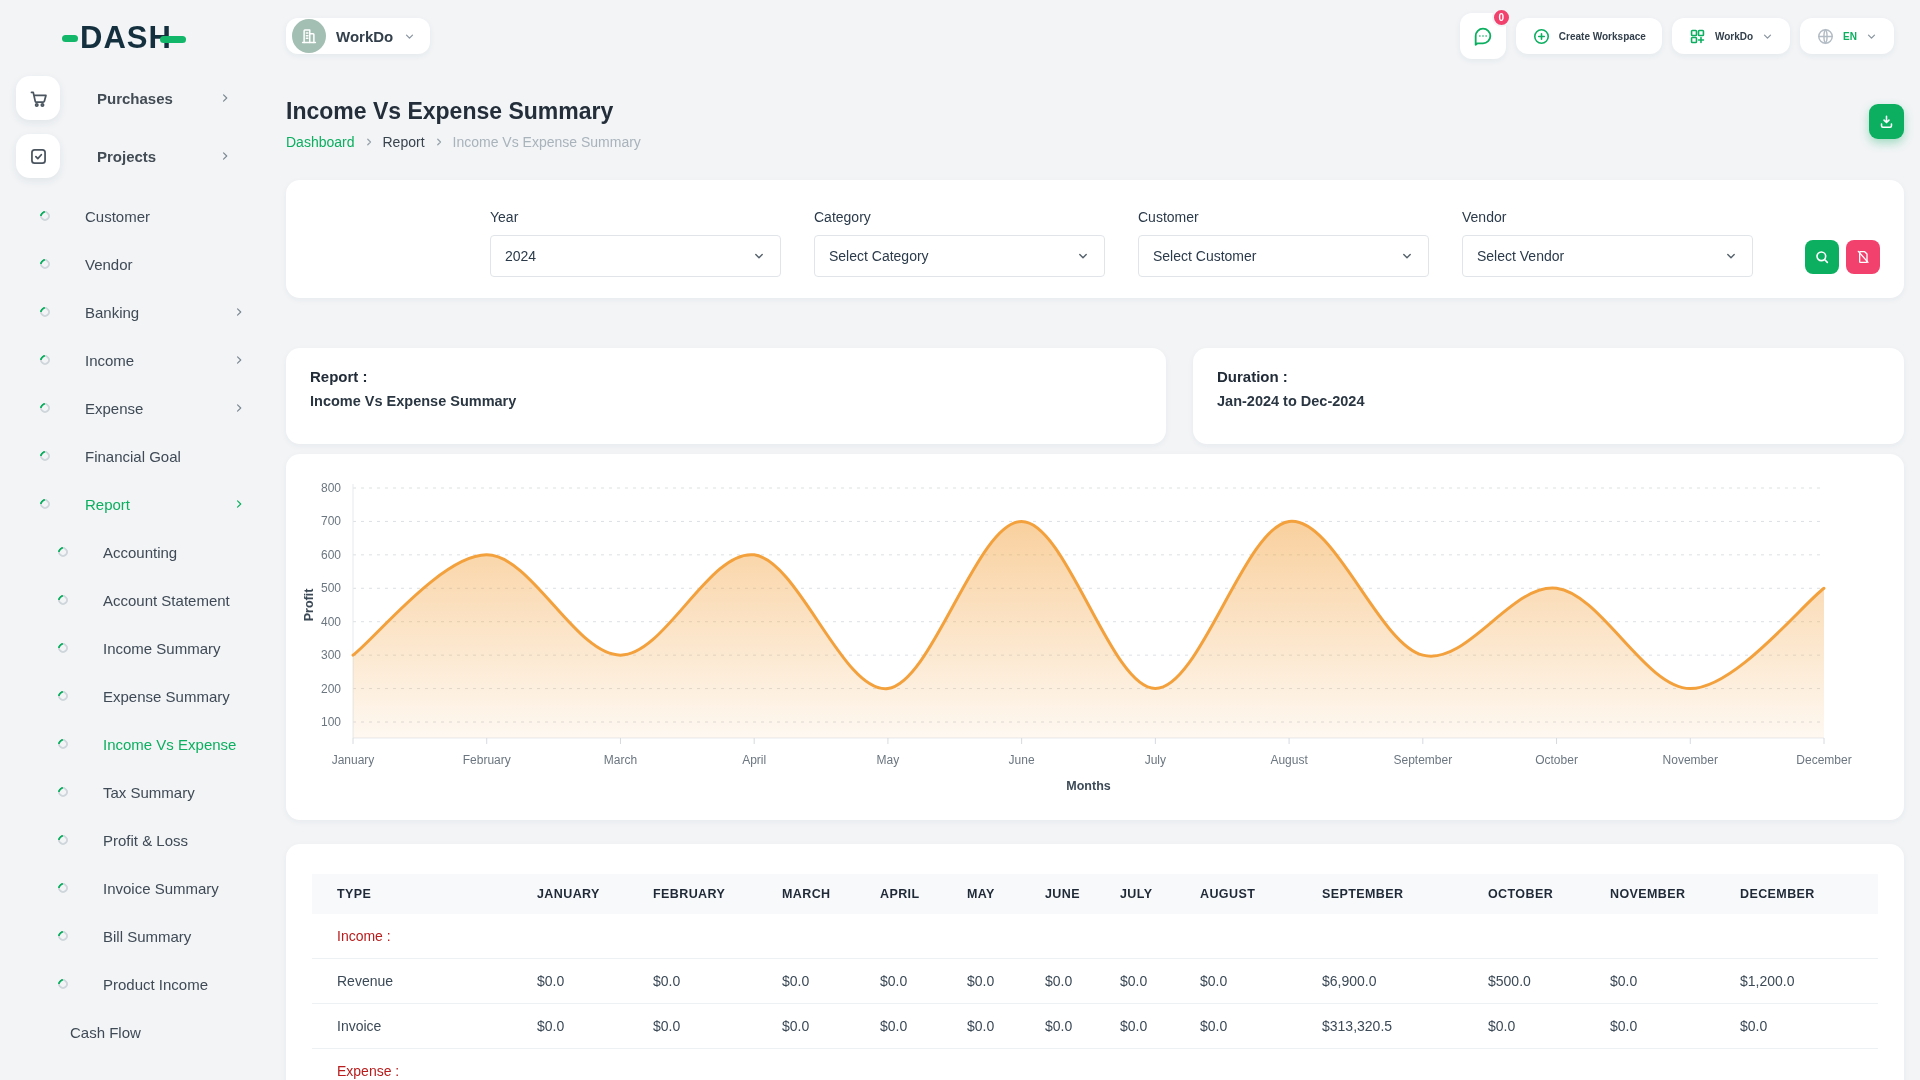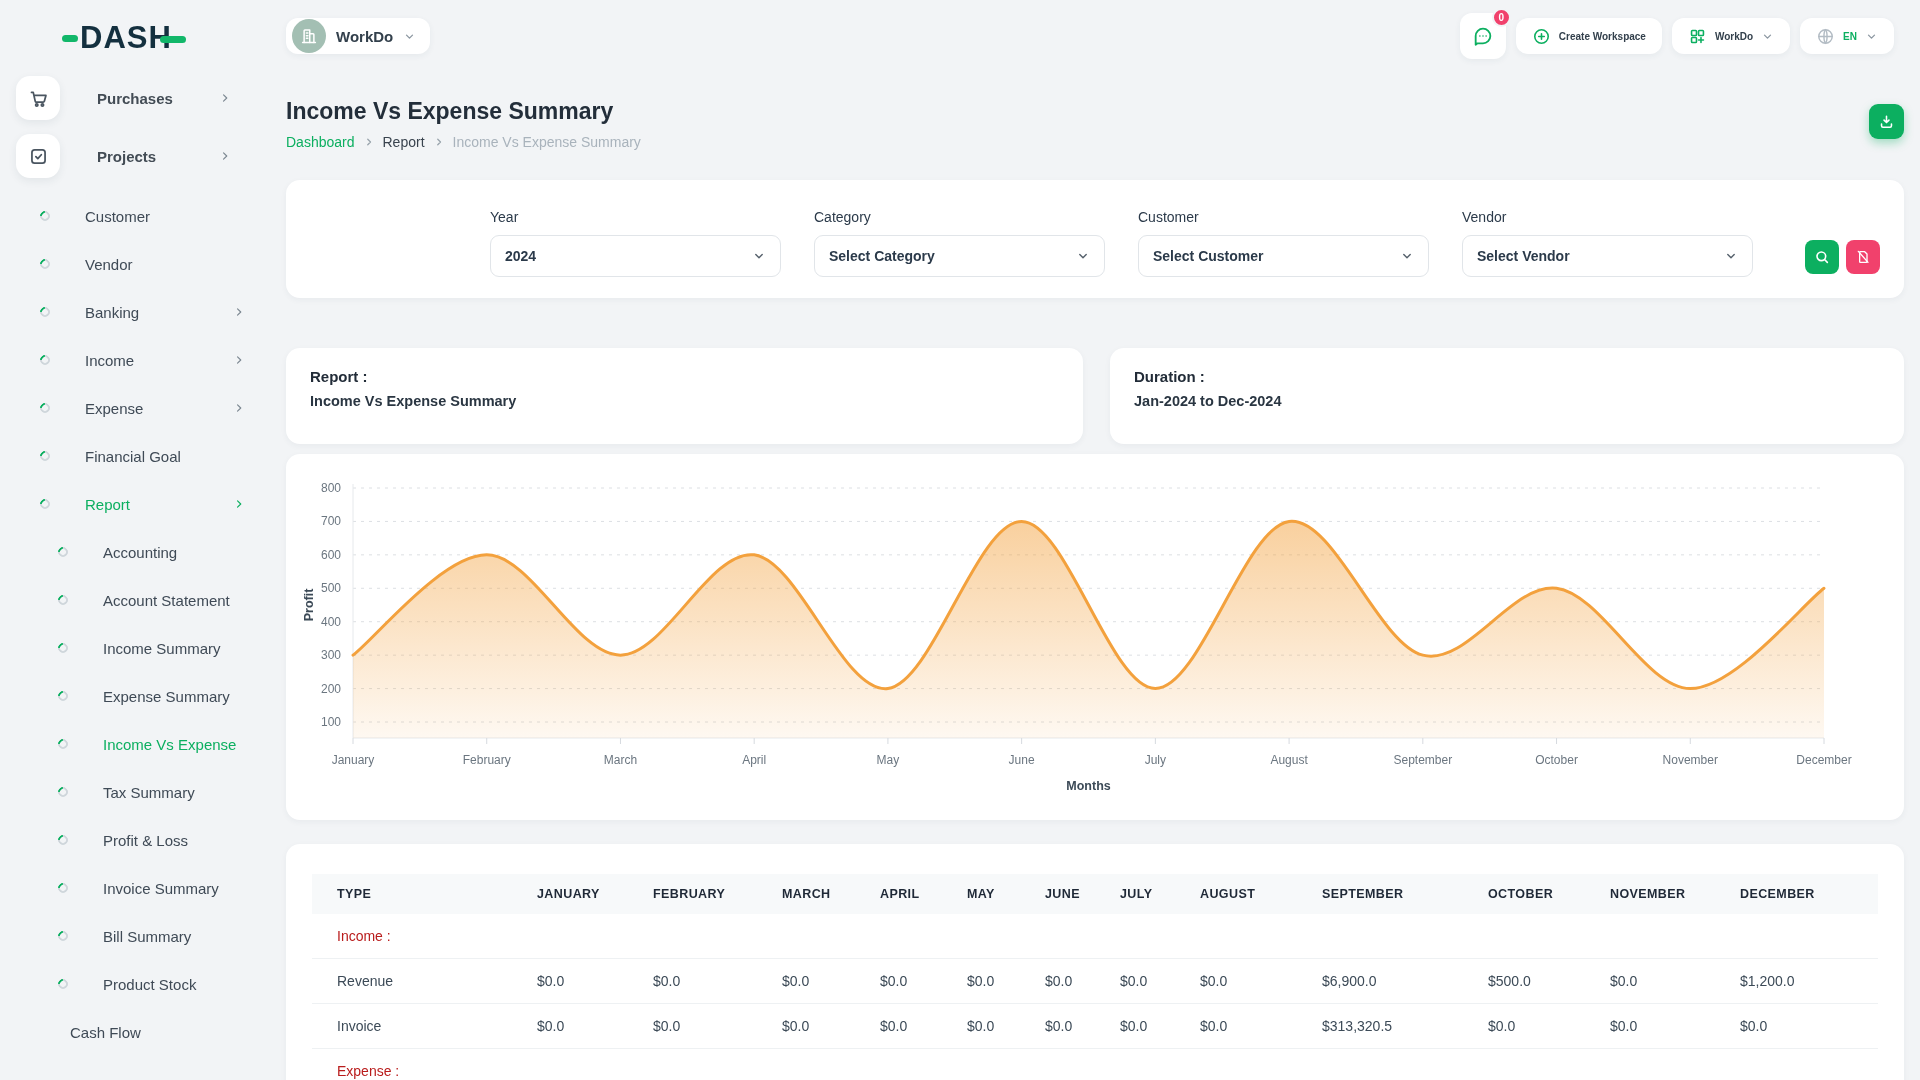--- a/index.html
+++ b/index.html
@@ -59,32 +59,32 @@
   .crumb.muted { color:#a9b3bc; }
   .bc-sep { width:12px; height:12px; color:#9aa4ad; }
   .dl-btn { margin-left:auto; width:35px; height:35px; border-radius:9px; background:#0caf60; border:none; color:#fff;
     display:flex; align-items:center; justify-content:center; cursor:pointer; box-shadow:0 4px 10px rgba(12,175,96,.35); margin-top:6px; }
   .dl-btn svg { width:17px; height:17px; }
 
   .card { background:#ffffff; border-radius:14px; box-shadow:0 2px 6px rgba(40,60,80,.05); }
   .filter-card { margin-top:30px; height:118px; display:flex; align-items:center; padding:8px 24px 0 204px; gap:33px; }
   .fgroup { width:291px; }
   .flabel { font-size:14px; color:#2b3a4a; margin-bottom:10px; }
-  .fselect { height:42px; border:1px solid #e1e5e9; border-radius:9px; display:flex; align-items:center;
-    padding:0 14px; font-size:14px; color:#2b3a4a; background:#fff; cursor:pointer;font-weight:bold; }
+  .fselect { height:42px; border:1px solid #e1e5e9; border-radius:4px; display:flex; align-items:center;
+    padding:0 14px; font-size:14px; color:#2b3a4a; background:#fff; cursor:pointer; }
   .fselect .chev { margin-left:auto; width:14px; height:14px; color:#55606b; }
   .fbtns { margin-left:auto; display:flex; gap:7px; margin-top:28px; }
   .sq-btn { width:34px; height:34px; border-radius:8px; border:none; color:#fff; display:flex; align-items:center; justify-content:center; cursor:pointer; }
   .sq-btn svg { width:16px; height:16px; }
   .sq-btn.green { background:#0caf60; }
   .sq-btn.pink { background:#f1416c; }
 
   .cards-row { display:flex; gap:27px; margin-top:50px; }
   .info-card { height:96px; padding:20px 24px; }
-  .info-card.w1 { width:797px; }
+  .info-card.w1 { width:880px; }
   .info-card.w2 { flex:1; }
   .info-title { font-size:15px; font-weight:700; color:#222c38; }
   .info-value { font-size:14.5px; font-weight:700; color:#2a3642; margin-top:8px; }
 
   .chart-card { margin-top:10px; height:366px; padding:18px 13px; }
 
   .table-card { margin-top:24px; padding:30px 26px 0 26px; height:260px; overflow:hidden; }
   table { width:100%; border-collapse:collapse; table-layout:fixed; }
   thead tr { background:#f7f9fa; }
   th { text-align:left; font-size:12.5px; font-weight:700; letter-spacing:.4px; color:#1f2937;
@@ -202,21 +202,21 @@
         <div class="mi sub sub2">
           <span class="donut"></span>
           <span class="mi-label">Invoice Summary</span>
         </div>
         <div class="mi sub sub2">
           <span class="donut"></span>
           <span class="mi-label">Bill Summary</span>
         </div>
         <div class="mi sub sub2">
           <span class="donut"></span>
-          <span class="mi-label">Product Stock</span>
+          <span class="mi-label">Product Income</span>
         </div>
         <div class="mi sub sub2">
           <span class="mi-label">Cash Flow</span>
         </div>
       </nav>
   </aside>
 
   <div class="main">
 
     <div class="topbar">

